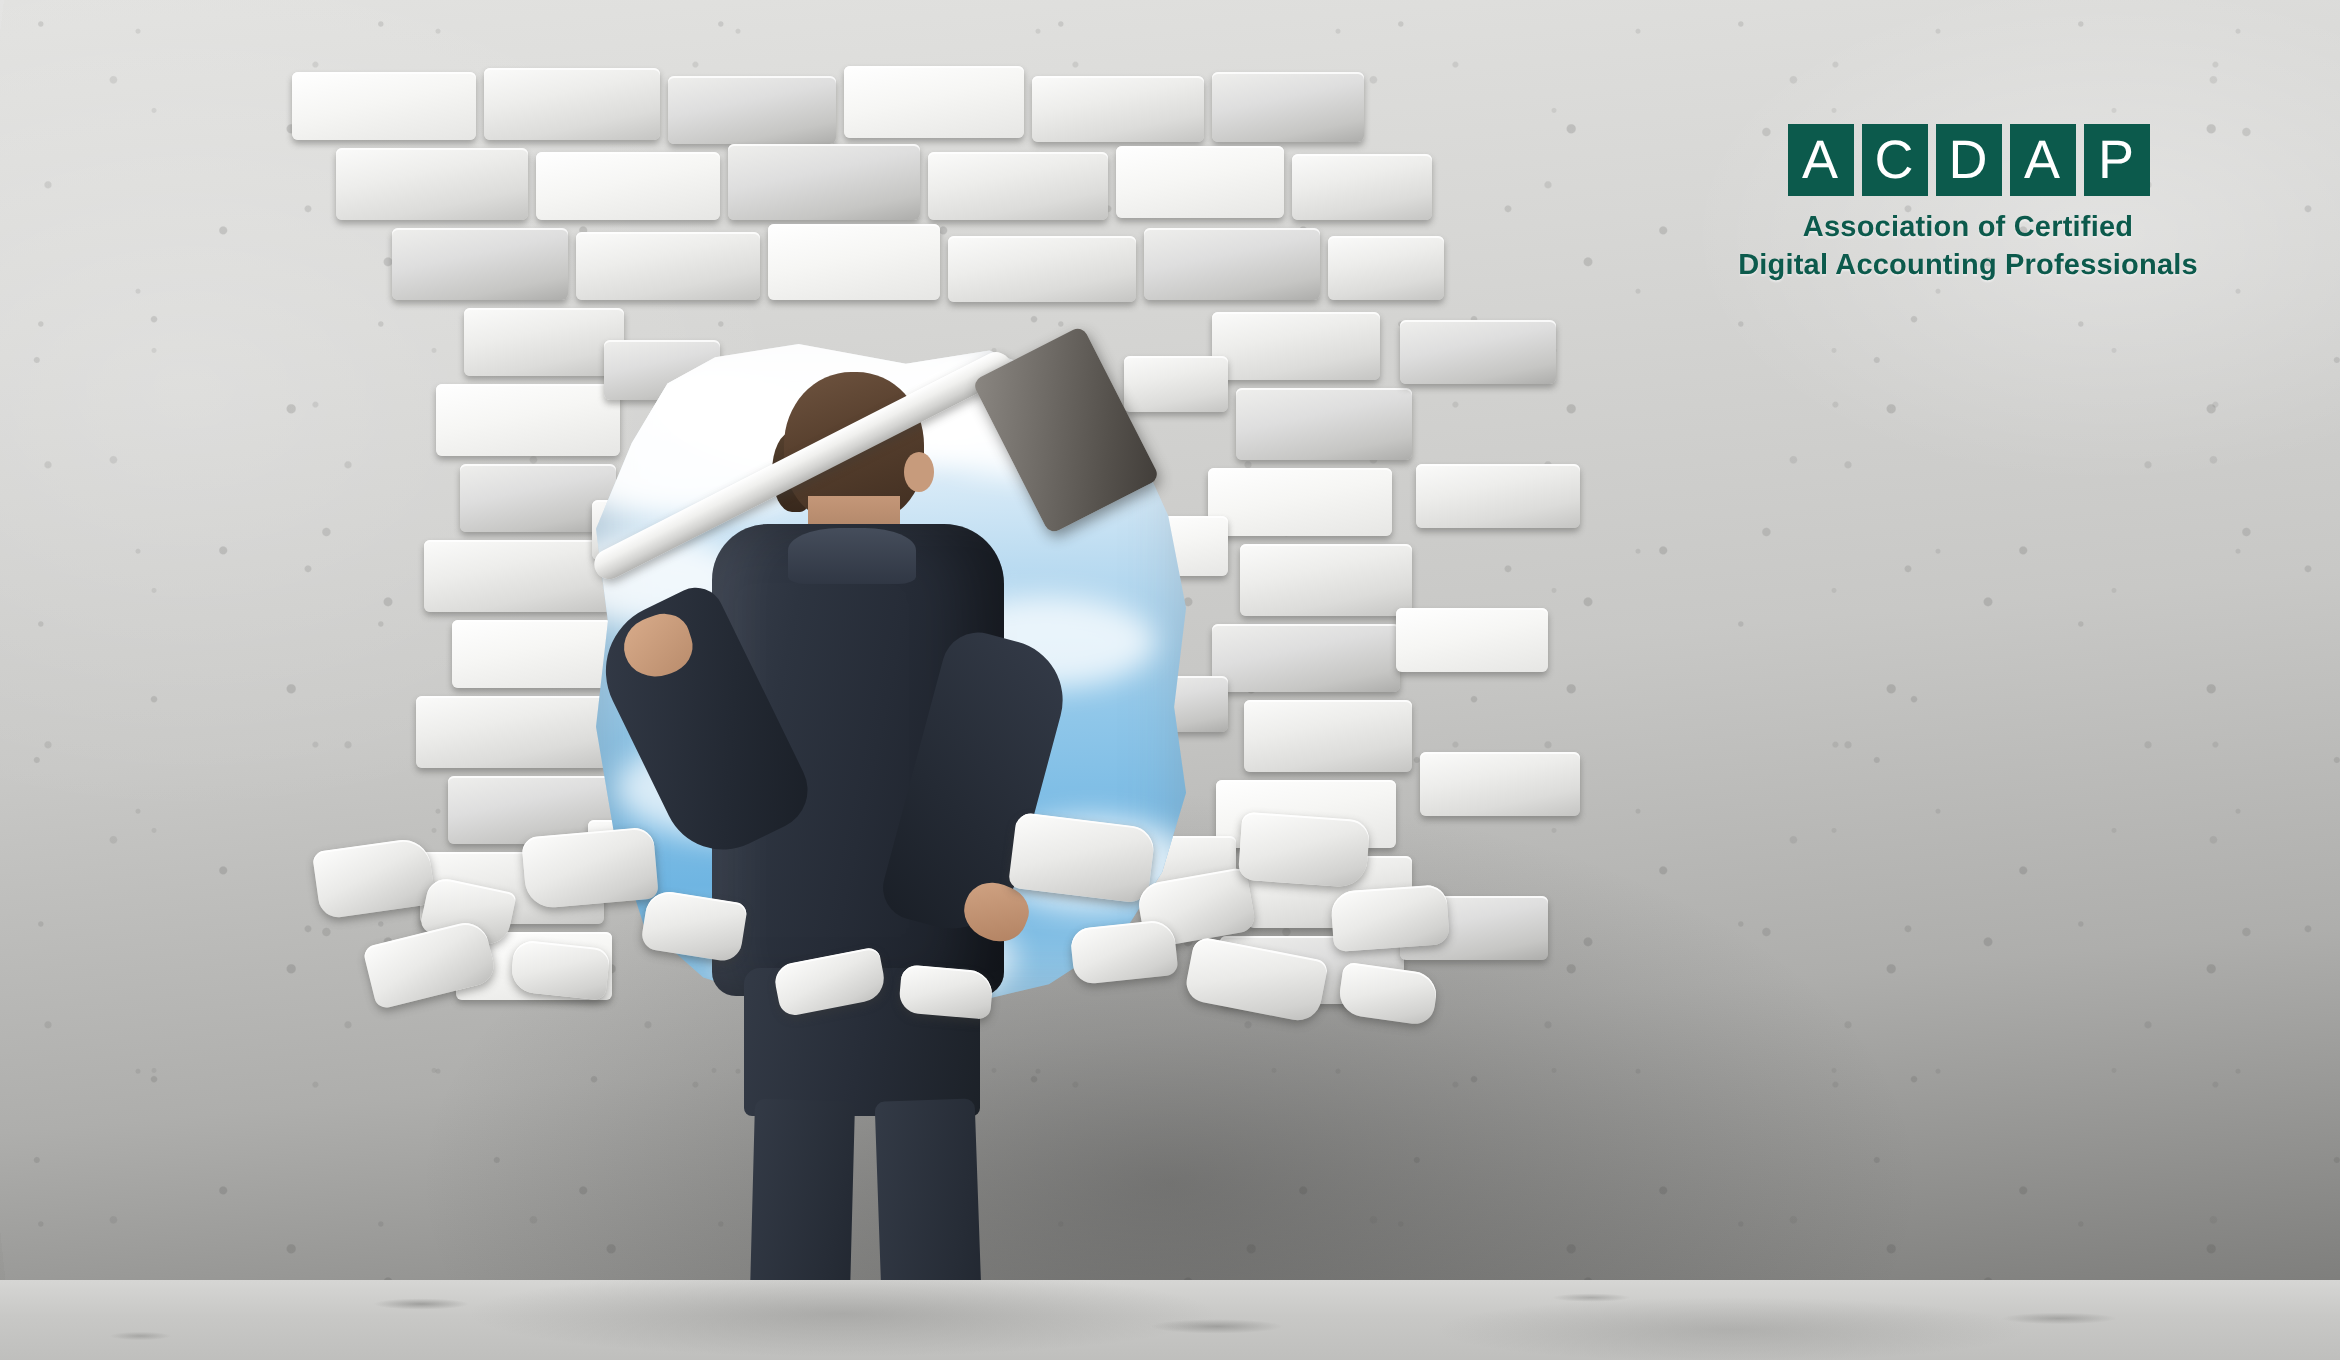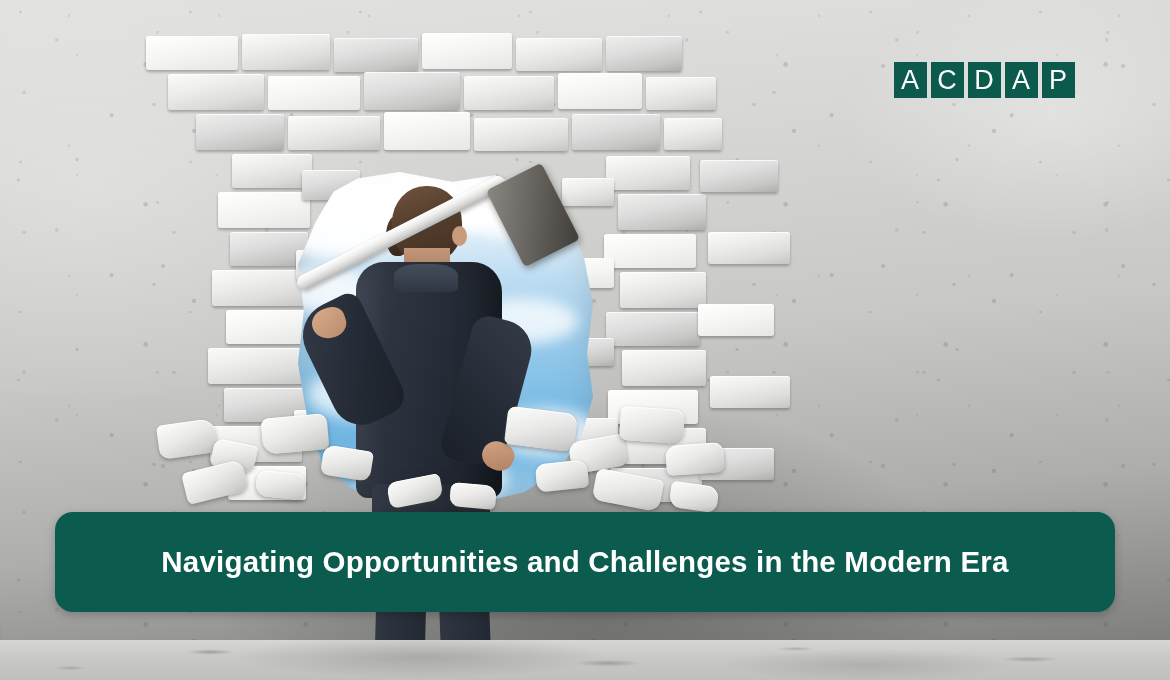--- a/index.html
+++ b/index.html
@@ -365,19 +365,20 @@
   </div>
 
   <div class="logo">
     <div class="logo-tiles">
       <div class="logo-tile">A</div>
       <div class="logo-tile">C</div>
       <div class="logo-tile">D</div>
       <div class="logo-tile">A</div>
       <div class="logo-tile">P</div>
     </div>
-  </div>
-
-  <div class="title-banner">
-    <div class="title-text">Navigating Opportunities and Challenges in the Modern Era</div>
-  </div>
+    <div class="logo-tagline">
+      <div>Association of Certified</div>
+      <div>Digital Accounting Professionals</div>
+    </div>
+  </div>
+
 
 </div>
 
 </body></html>

